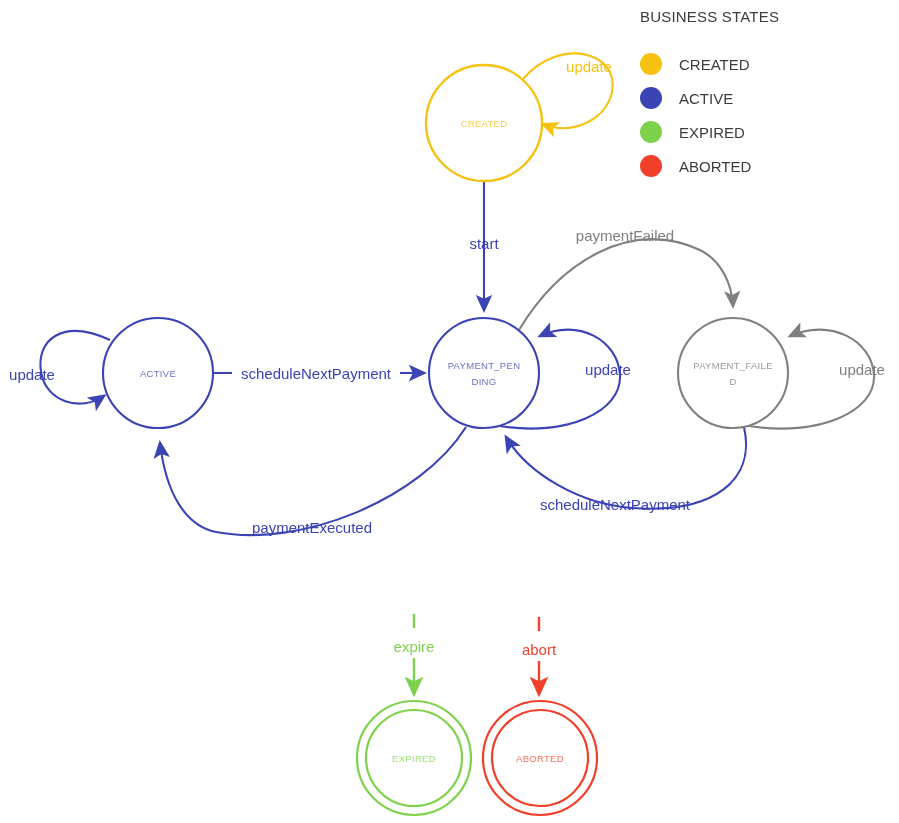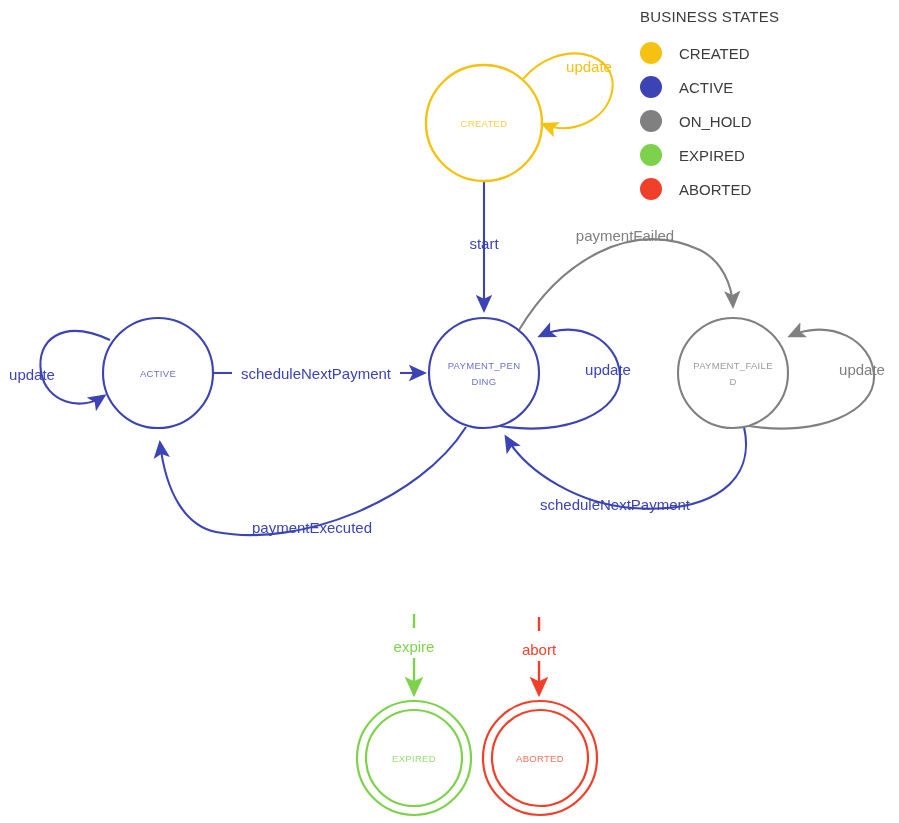--- a/index.html
+++ b/index.html
@@ -29,21 +29,21 @@
   .legend {
     position: absolute;
     left: 640px;
     top: 8px;
     width: 250px;
   }
   .legend-title {
     font-size: 15px;
     color: #3c3c3c;
     letter-spacing: 0.2px;
-    margin-bottom: 11px;
+    margin-bottom: 22px;
     white-space: nowrap;
   }
   .legend-row {
     display: flex;
     align-items: center;
     height: 34px;
   }
   .legend-swatch {
     width: 22px;
     height: 22px;
@@ -198,24 +198,20 @@
     <div class="legend-row">
       <div class="legend-swatch" style="background:#f5c211"></div>
       <div class="legend-label">CREATED</div>
     </div>
 
     <div class="legend-row">
       <div class="legend-swatch" style="background:#3b43b5"></div>
       <div class="legend-label">ACTIVE</div>
     </div>
 
-    <div class="legend-row">
-      <div class="legend-swatch" style="background:#808080"></div>
-      <div class="legend-label">ON_HOLD</div>
-    </div>
 
     <div class="legend-row">
       <div class="legend-swatch" style="background:#7ed24b"></div>
       <div class="legend-label">EXPIRED</div>
     </div>
 
     <div class="legend-row">
       <div class="legend-swatch" style="background:#f0402a"></div>
       <div class="legend-label">ABORTED</div>
     </div>

